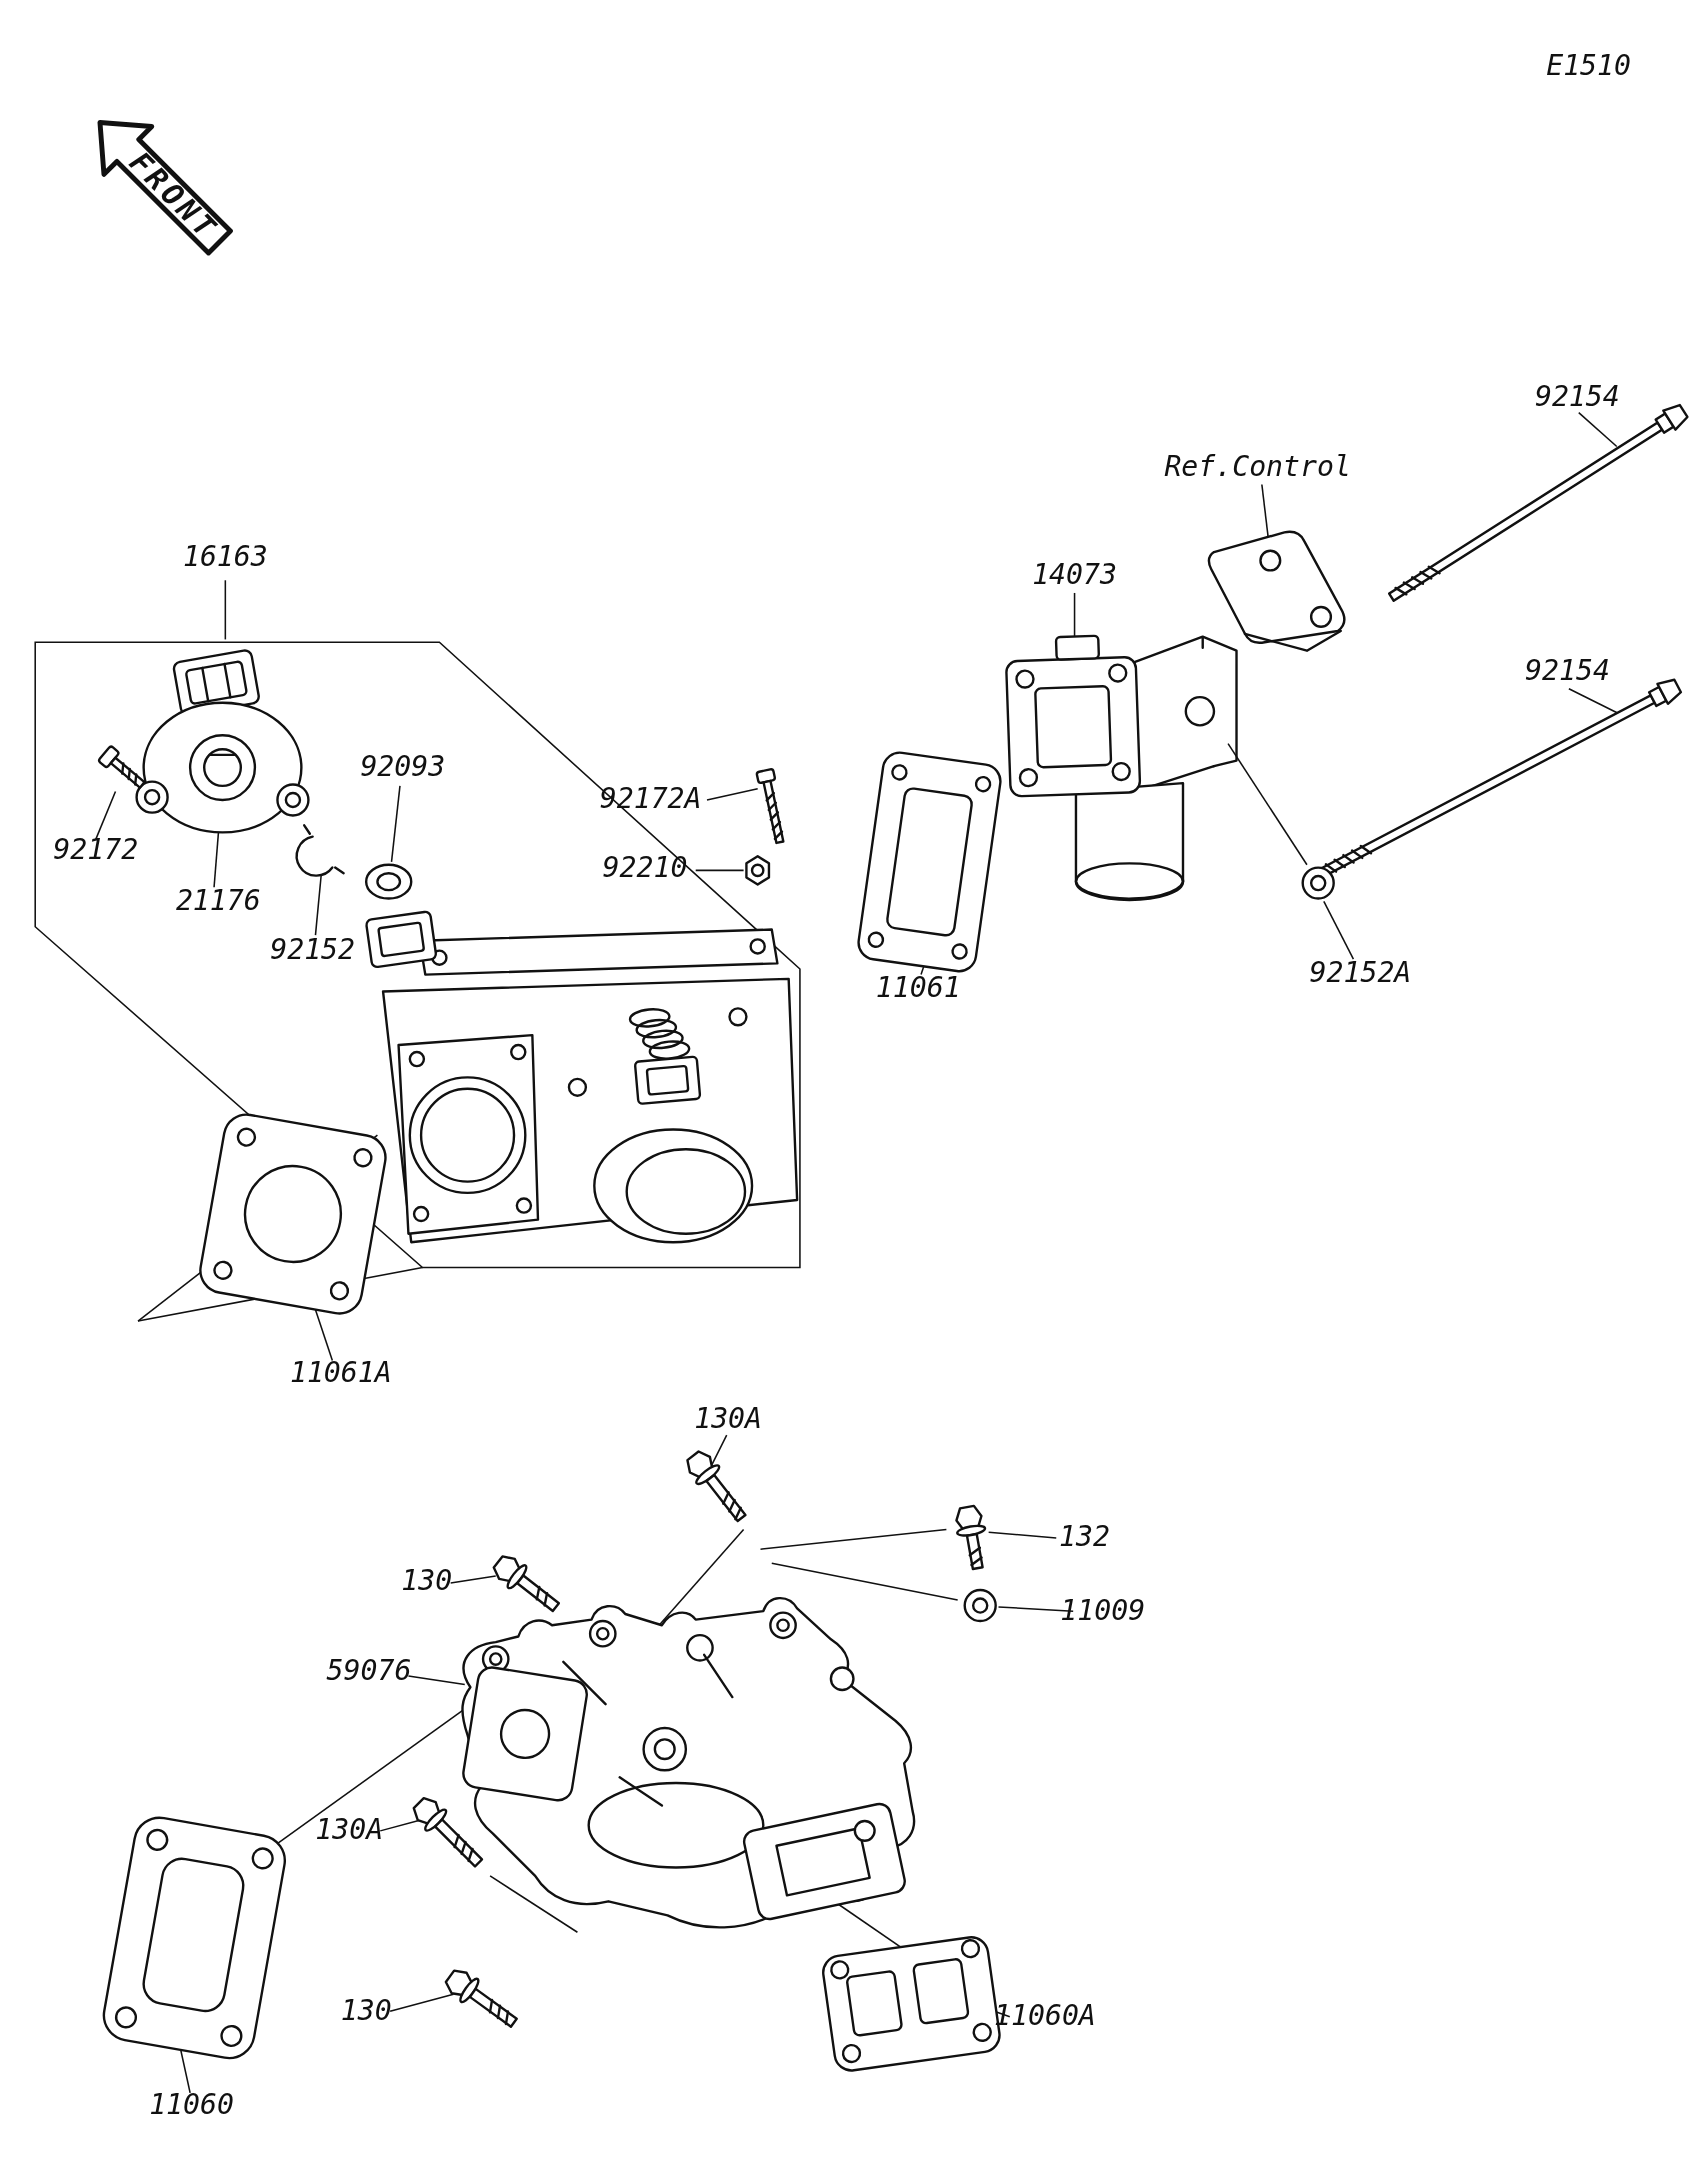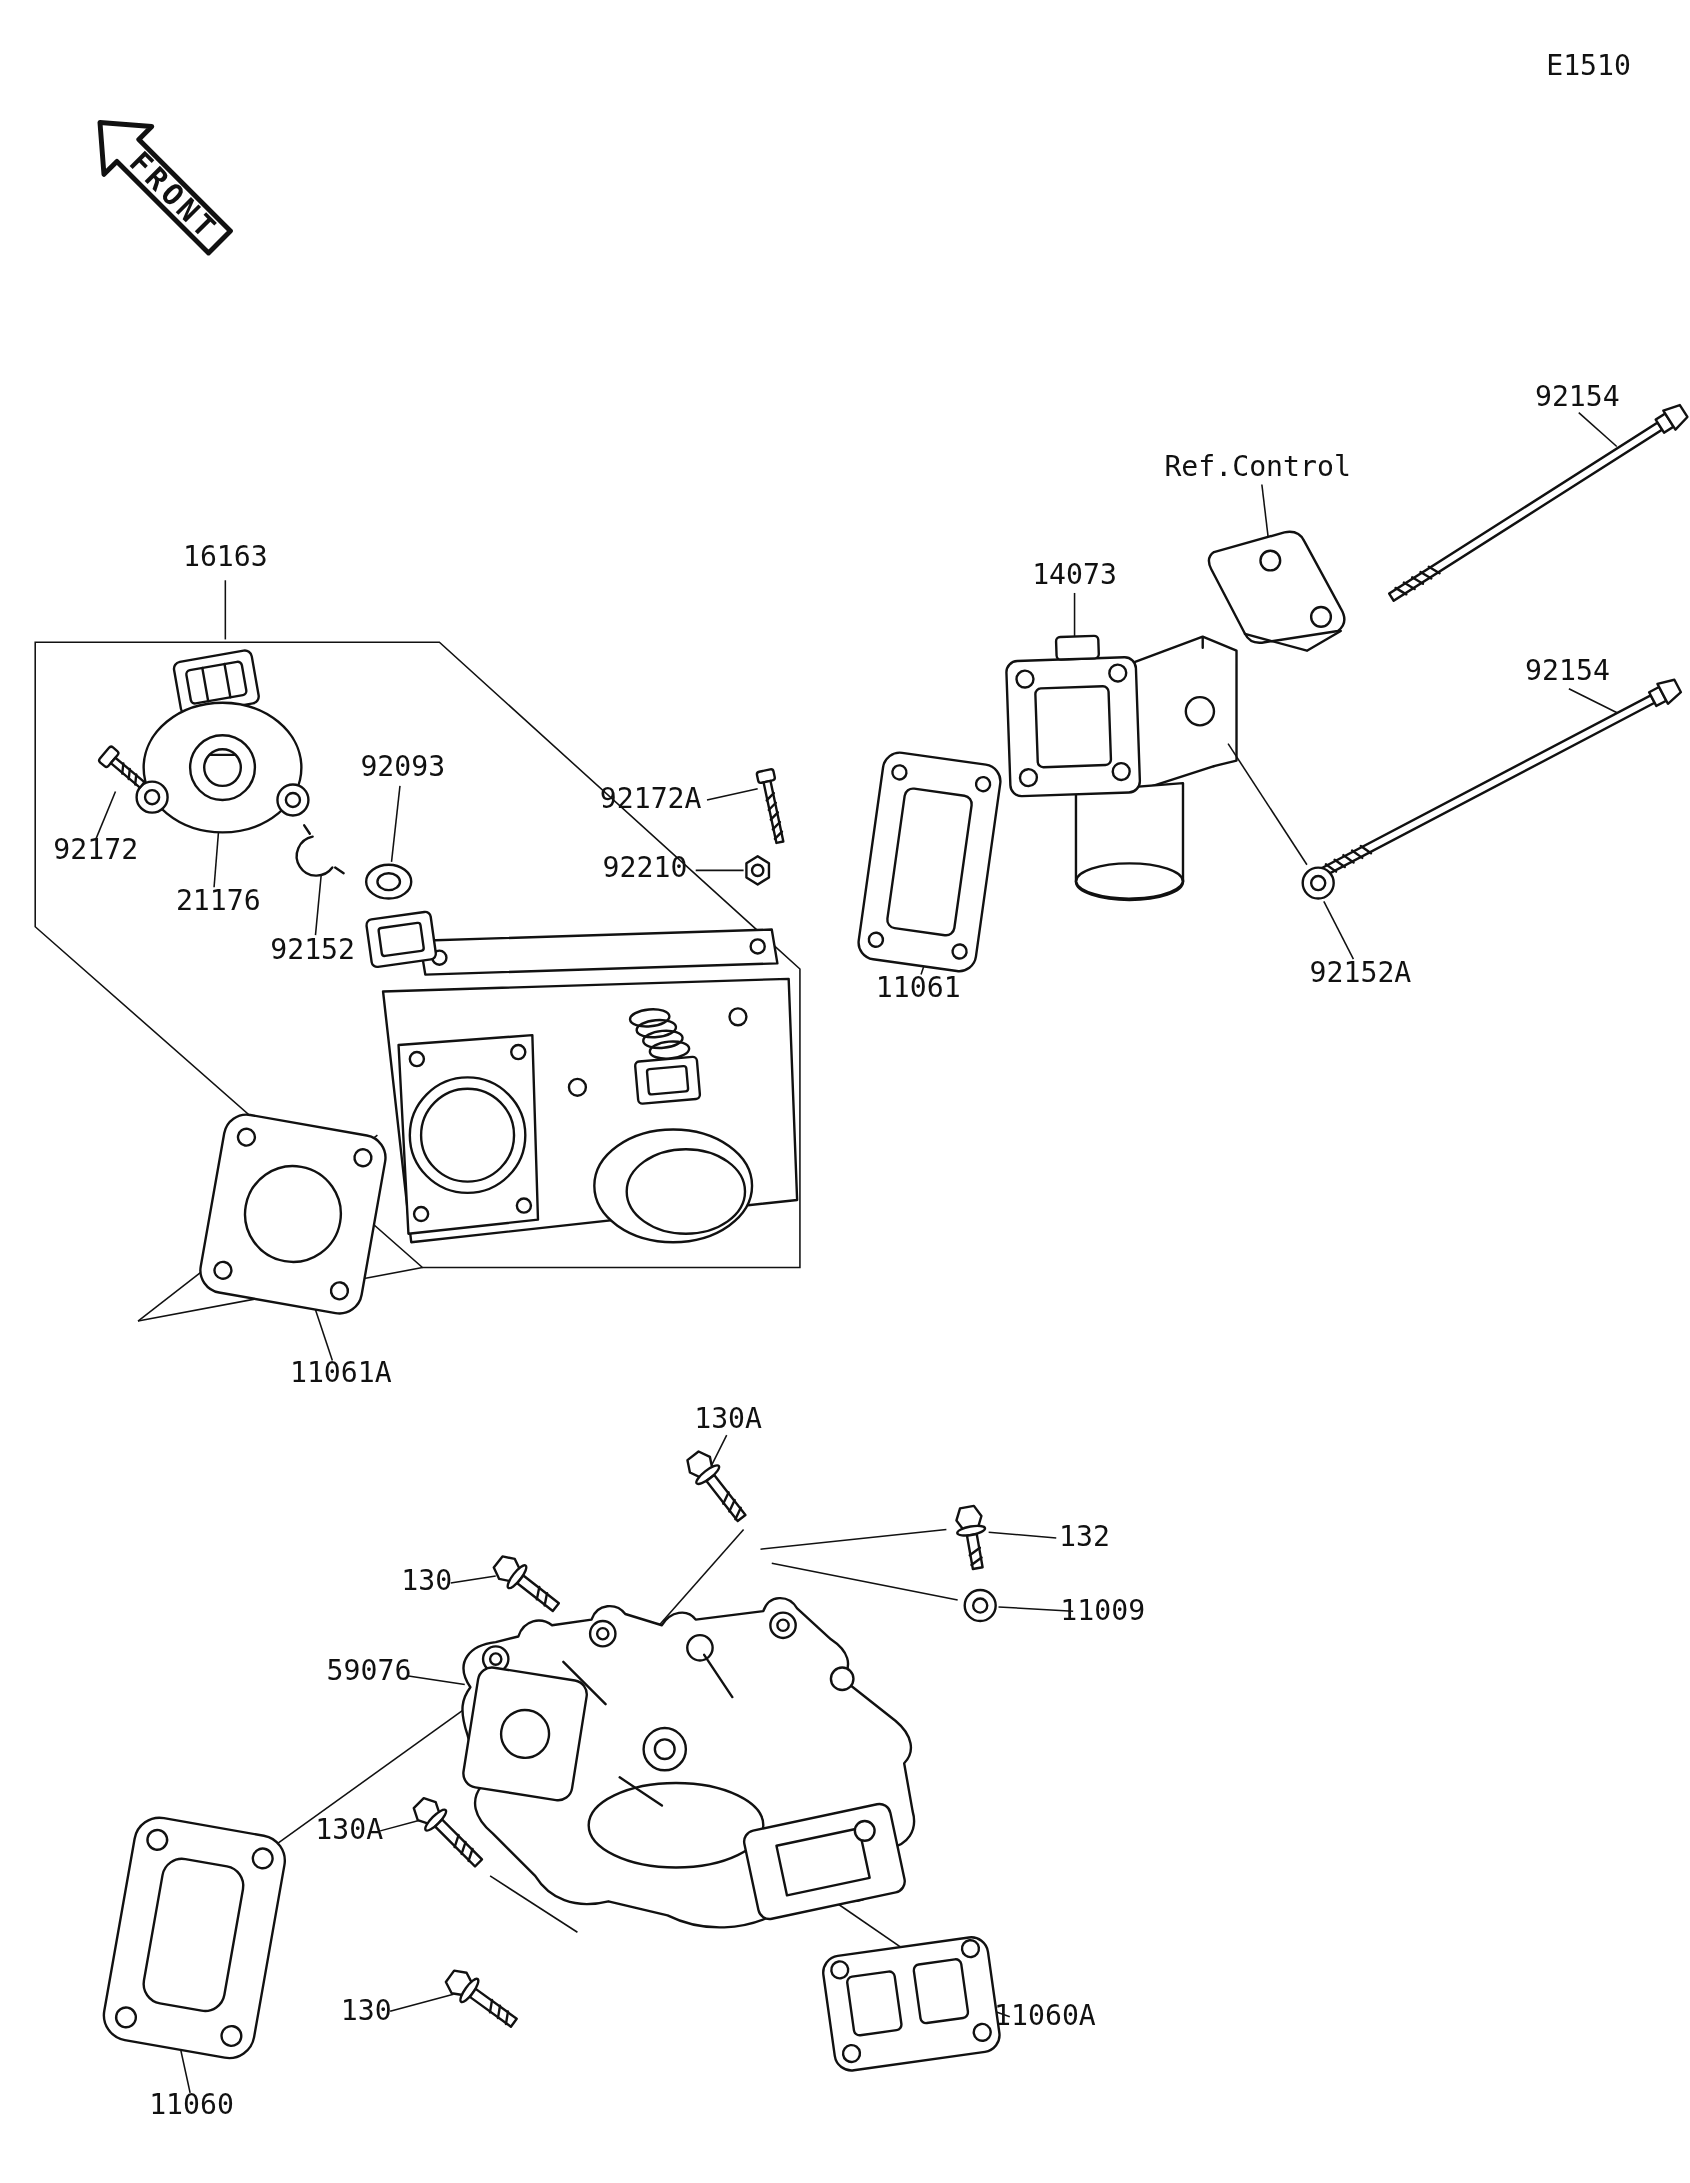--- a/index.html
+++ b/index.html
@@ -1,16 +1,16 @@
 <!DOCTYPE html>
 <html style="font-size:8.5px"><head>
 <meta charset="utf-8">
 <style>
   html,body{margin:0;padding:0;background:#ffffff;}
-  .sheet{position:relative;width:1690px;height:2183px;background:#ffffff;overflow:hidden;}
+  .sheet{position:relative;width:1690px;height:2183px;background:#ffffff;overflow:hidden;font-style:italic;}
   svg{position:absolute;left:0;top:0;}
   .lbl{font-family:"DejaVu Sans Mono","Liberation Mono",monospace;font-size:20px;fill:#111;text-anchor:middle;}
   .code{font-family:"DejaVu Sans Mono","Liberation Mono",monospace;font-size:20px;fill:#111;text-anchor:middle;}
   .front-txt{font-family:"DejaVu Sans Mono","Liberation Mono",monospace;font-size:21px;font-weight:bold;fill:#111;text-anchor:middle;letter-spacing:3px;}
   .s{stroke:#111;fill:none;stroke-width:1.7;stroke-linejoin:round;stroke-linecap:round;}
   .sf{stroke:#111;fill:#fff;stroke-width:1.7;stroke-linejoin:round;}
   .thin{stroke:#111;fill:none;stroke-width:1.1;}
   .thick{stroke:#111;fill:#fff;stroke-width:3.5;stroke-linejoin:round;}
 </style>
 </head>

